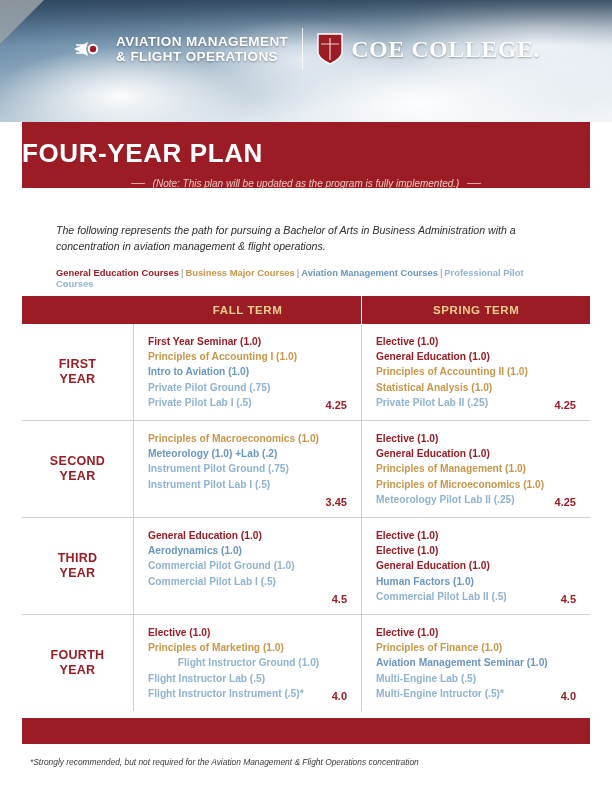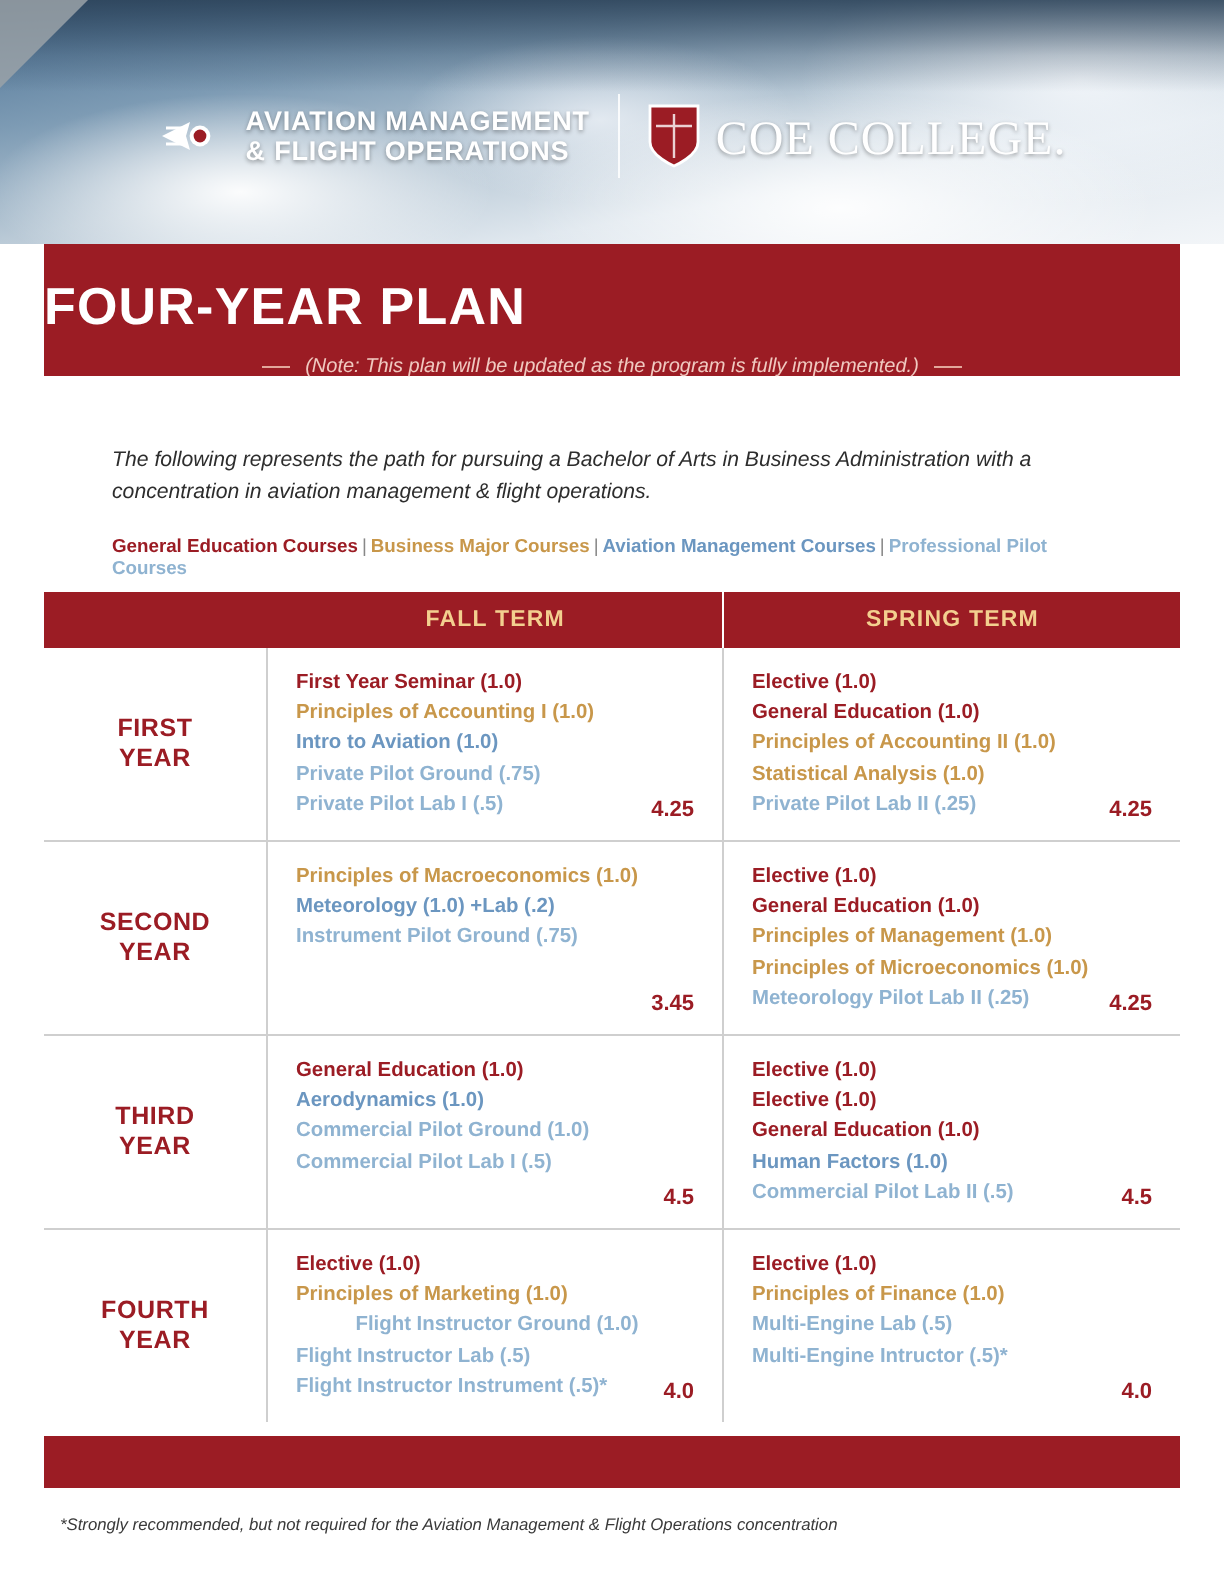--- a/index.html
+++ b/index.html
@@ -35,41 +35,41 @@
   }
   .corner-gray {
     position: absolute; left: 0; top: 0;
     width: 0; height: 0;
     border-left: 44px solid #9aa2a8;
     border-bottom: 44px solid transparent;
     opacity: 0.85;
   }
   .logo-wrap {
     position: absolute;
-    left: 0; top: 47px;
+    left: 0; top: 28px;
     width: 612px;
     display: flex;
     align-items: center;
     justify-content: center;
     gap: 14px;
   }
   .wing-icon { width: 30px; height: 26px; }
   .amfo-text {
     color: #ffffff;
     font-weight: bold;
     font-size: 13.5px;
     line-height: 15px;
     letter-spacing: 0.4px;
     text-shadow: 0 1px 2px rgba(0,0,0,0.35);
   }
   .divider-v {
     width: 1px; height: 42px;
     background: rgba(255,255,255,0.85);
   }
-  .coe-wrap { display: flex; align-items: flex-end; gap: 8px; }
+  .coe-wrap { display: flex; align-items: center; gap: 8px; font-weight: bold; }
   .coe-shield { width: 26px; height: 32px; }
   .coe-text {
     color: #ffffff;
     font-family: "Liberation Serif", serif;
     font-size: 24px;
     letter-spacing: 0.5px;
     text-shadow: 0 1px 2px rgba(0,0,0,0.35);
   }
 
   
@@ -286,20 +286,21 @@
           <div class="ylabel">
             <div>
               <div>SECOND</div>
               <div>YEAR</div>
             </div>
           </div>
           <div class="term fall">
             <div class="course" style="color: rgb(200, 151, 74);">Principles of Macroeconomics (1.0)</div>
             <div class="course" style="color: rgb(107, 150, 192);">Meteorology (1.0) +Lab (.2)</div>
             <div class="course" style="color: rgb(143, 179, 209);">Instrument Pilot Ground (.75)</div>
+            <div class="course" style="color: rgb(143, 179, 209);">Instrument Pilot Lab I (.5)</div>
             <div class="total">3.45</div>
           </div>
           <div class="term spring">
             <div class="course" style="color: rgb(155, 28, 36);">Elective (1.0)</div>
             <div class="course" style="color: rgb(155, 28, 36);">General Education (1.0)</div>
             <div class="course" style="color: rgb(200, 151, 74);">Principles of Management (1.0)</div>
             <div class="course" style="color: rgb(200, 151, 74);">Principles of Microeconomics (1.0)</div>
             <div class="course" style="color: rgb(143, 179, 209);">Meteorology Pilot Lab II (.25)</div>
             <div class="total">4.25</div>
           </div>
@@ -338,20 +339,21 @@
             <div class="course" style="color: rgb(155, 28, 36);">Elective (1.0)</div>
             <div class="course" style="color: rgb(200, 151, 74);">Principles of Marketing (1.0)</div>
             <div class="course" style="color: rgb(143, 179, 209); text-align: center;">Flight Instructor Ground (1.0)</div>
             <div class="course" style="color: rgb(143, 179, 209);">Flight Instructor Lab (.5)</div>
             <div class="course" style="color: rgb(143, 179, 209);">Flight Instructor Instrument (.5)*</div>
             <div class="total">4.0</div>
           </div>
           <div class="term spring">
             <div class="course" style="color: rgb(155, 28, 36);">Elective (1.0)</div>
             <div class="course" style="color: rgb(200, 151, 74);">Principles of Finance (1.0)</div>
+            <div class="course" style="color: rgb(107, 150, 192);">Aviation Management Seminar (1.0)</div>
             <div class="course" style="color: rgb(143, 179, 209);">Multi-Engine Lab (.5)</div>
             <div class="course" style="color: rgb(143, 179, 209);">Multi-Engine Intructor (.5)*</div>
             <div class="total">4.0</div>
           </div>
         </div>
       </div>
   </div>
 
   <div class="footer-band"></div>
   <div class="footnote">*Strongly recommended, but not required for the Aviation Management &amp; Flight Operations concentration</div>

